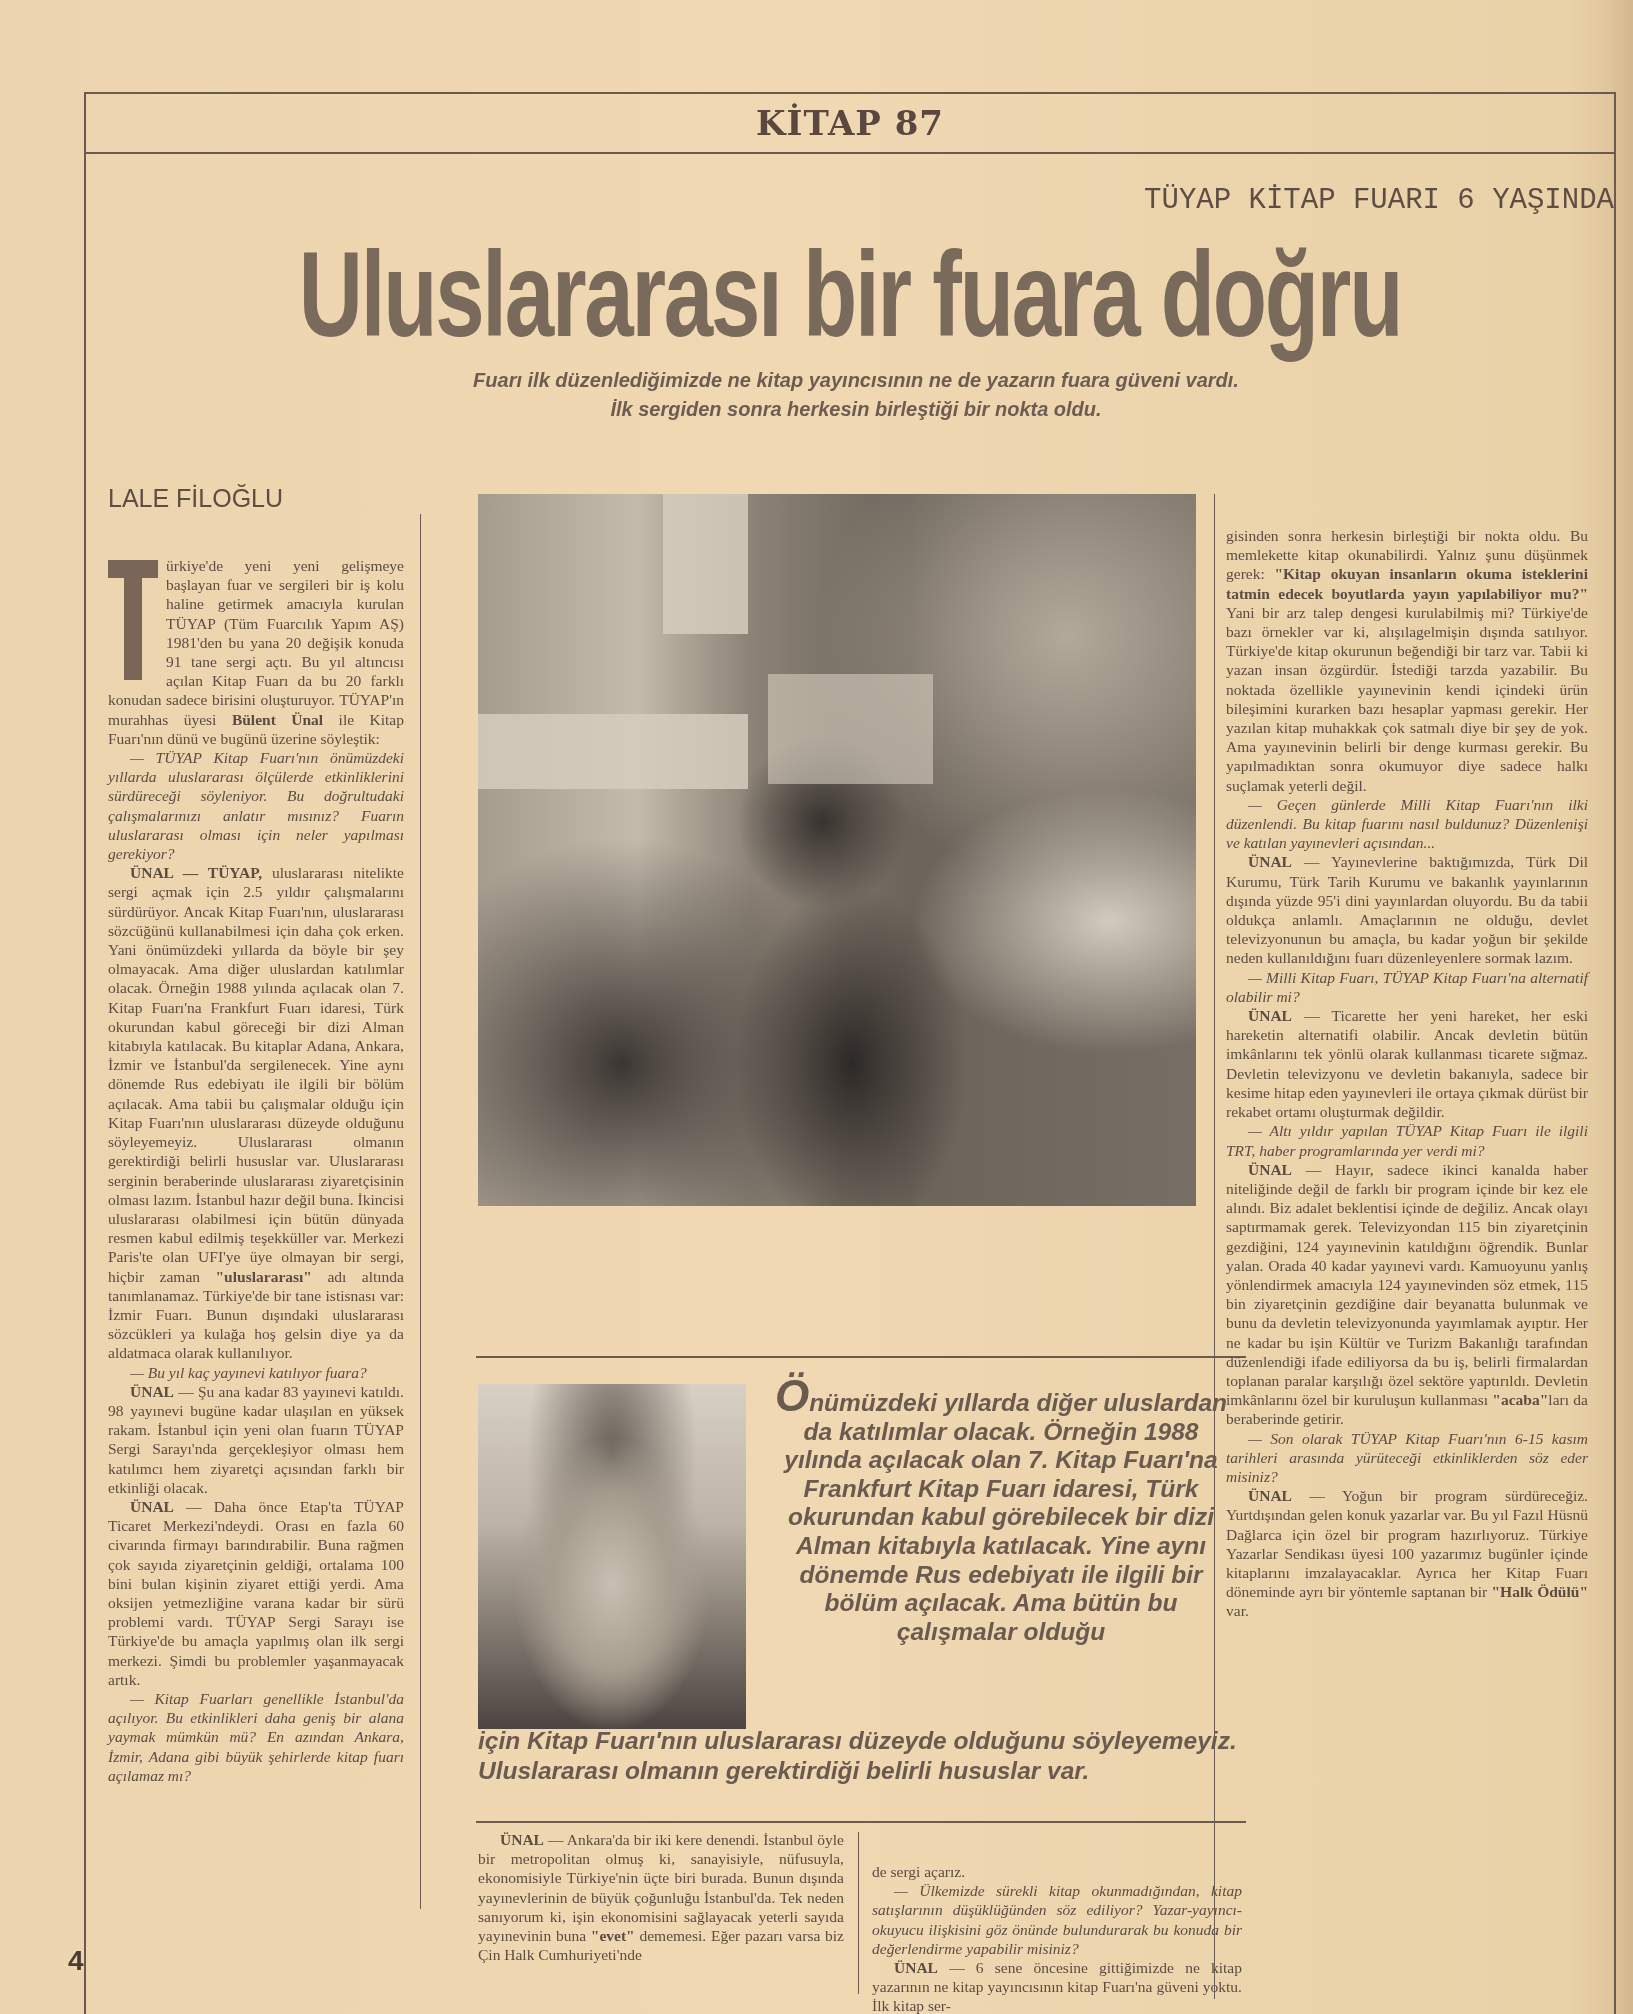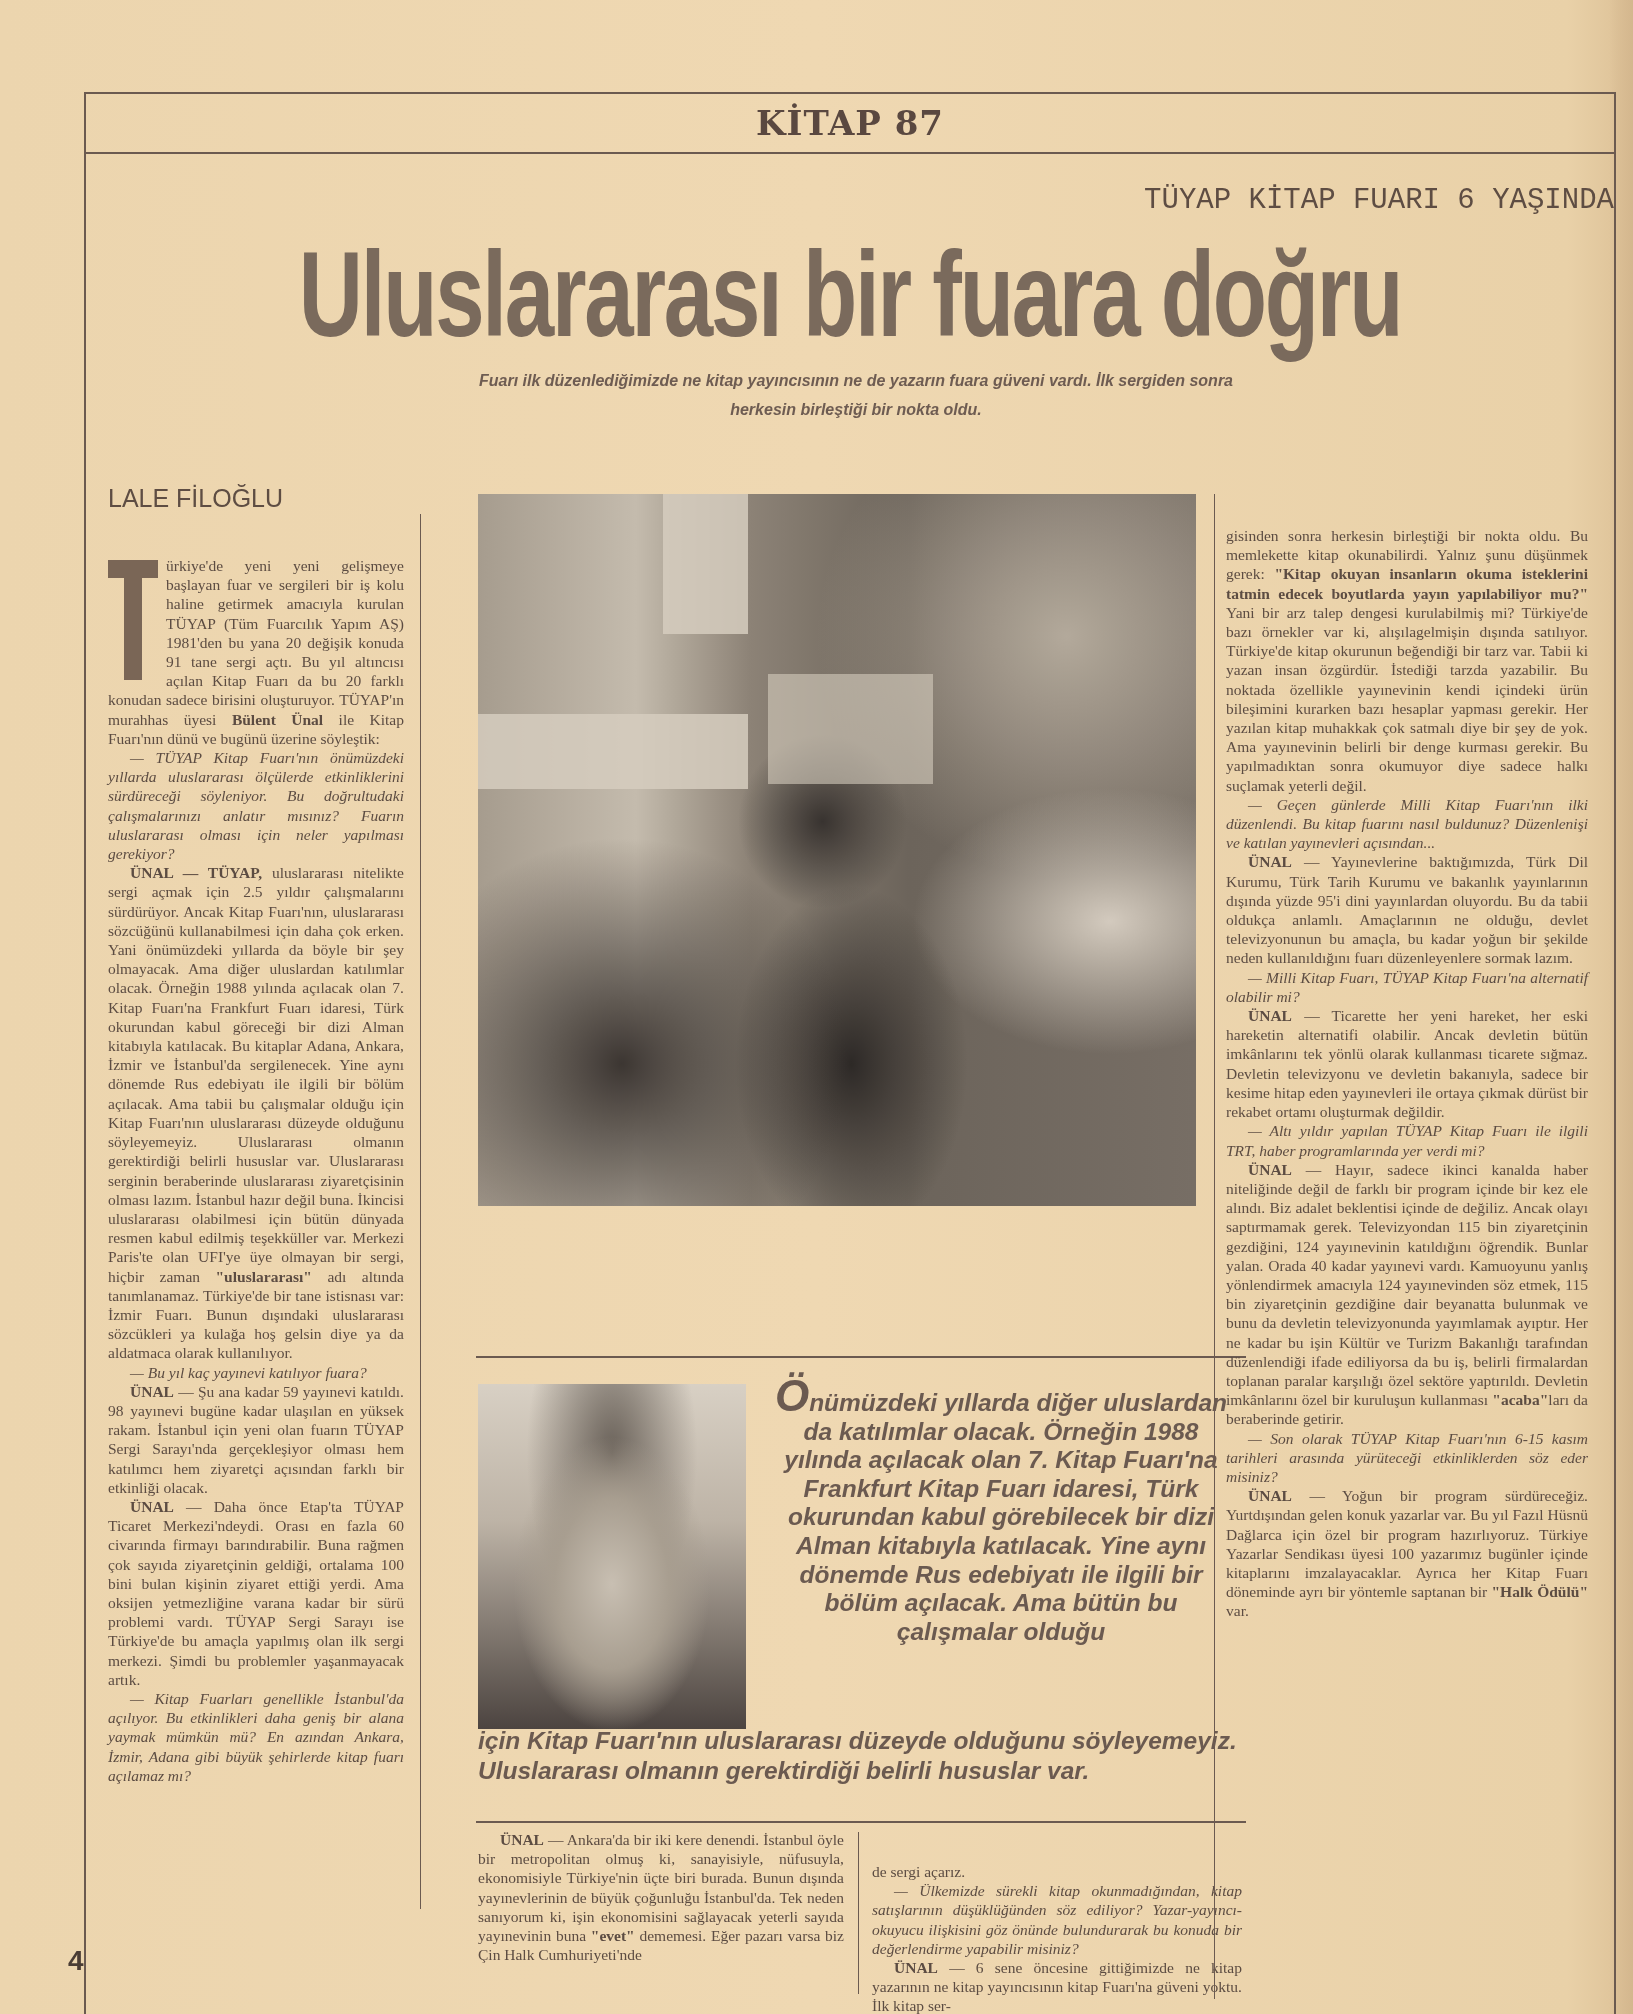--- a/index.html
+++ b/index.html
@@ -29,21 +29,21 @@
   }
   .headline {
     position: absolute; left: 0; width: 100%; top: 130px; text-align: center;
     font-family: "Liberation Sans", sans-serif; font-weight: bold;
     font-size: 120px; line-height: 140px; color: #7a6a5c;
     transform: scaleX(0.74); transform-origin: center; letter-spacing: -3px;
   }
   .deck {
     position: absolute; left: 380px; width: 780px; top: 272px; text-align: center;
     font-family: "Liberation Sans", sans-serif; font-weight: bold; font-style: italic;
-    font-size: 16px; line-height: 29px; color: #6e5c52;
+    font-size: 20px; line-height: 29px; color: #6e5c52;
   }
   .col {
     position: absolute; font-size: 15.5px; line-height: 19.2px; text-align: justify;
     color: #5c4c42;
   }
   .col p { margin: 0; text-indent: 22px; }
   .col p.noind { text-indent: 0; margin-top: 32px; }
   .q { font-style: italic; }
   .b { font-weight: bold; }
   .byline {
@@ -123,21 +123,21 @@
   <div class="col" style="left:22px; top:430px; width:296px;">
     <p class="noind">
       <span class="dropcap">
           <span class="bar"></span>
           <span class="stem"></span>
         </span><span>ürkiye'de yeni yeni gelişmeye başlayan fuar ve sergileri bir iş kolu haline getirmek amacıyla kurulan TÜYAP (Tüm Fuarcılık Yapım AŞ) 1981'den bu yana 20 değişik konuda 91 tane sergi açtı. Bu yıl altıncısı açılan Kitap Fuarı da bu 20 farklı konudan sadece birisini oluşturuyor. TÜYAP'ın murahhas üyesi </span><span class="b">Bülent Ünal</span><span> ile Kitap Fuarı'nın dünü ve bugünü üzerine söyleştik:</span>
     </p>
     <p class="q">— TÜYAP Kitap Fuarı'nın önümüzdeki yıllarda uluslararası ölçülerde etkinliklerini sürdüreceği söyleniyor. Bu doğrultudaki çalışmalarınızı anlatır mısınız? Fuarın uluslararası olması için neler yapılması gerekiyor?</p>
     <p><span class="b">ÜNAL — TÜYAP,</span><span> uluslararası nitelikte sergi açmak için 2.5 yıldır çalışmalarını sürdürüyor. Ancak Kitap Fuarı'nın, uluslararası sözcüğünü kullanabilmesi için daha çok erken. Yani önümüzdeki yıllarda da böyle bir şey olmayacak. Ama diğer uluslardan katılımlar olacak. Örneğin 1988 yılında açılacak olan 7. Kitap Fuarı'na Frankfurt Fuarı idaresi, Türk okurundan kabul göreceği bir dizi Alman kitabıyla katılacak. Bu kitaplar Adana, Ankara, İzmir ve İstanbul'da sergilenecek. Yine aynı dönemde Rus edebiyatı ile ilgili bir bölüm açılacak. Ama tabii bu çalışmalar olduğu için Kitap Fuarı'nın uluslararası düzeyde olduğunu söyleyemeyiz. Uluslararası olmanın gerektirdiği belirli hususlar var. Uluslararası serginin beraberinde uluslararası ziyaretçisinin olması lazım. İstanbul hazır değil buna. İkincisi uluslararası olabilmesi için bütün dünyada resmen kabul edilmiş teşekküller var. Merkezi Paris'te olan UFI'ye üye olmayan bir sergi, hiçbir zaman </span><span class="b">"uluslararası"</span><span> adı altında tanımlanamaz. Türkiye'de bir tane istisnası var: İzmir Fuarı. Bunun dışındaki uluslararası sözcükleri ya kulağa hoş gelsin diye ya da aldatmaca olarak kullanılıyor.</span></p>
     <p class="q">— Bu yıl kaç yayınevi katılıyor fuara?</p>
-    <p><span class="b">ÜNAL</span><span> — Şu ana kadar 59 yayınevi katıldı. 98 yayınevi bugüne kadar ulaşılan en yüksek rakam. İstanbul için yeni olan fuarın TÜYAP Sergi Sarayı'nda gerçekleşiyor olması hem katılımcı hem ziyaretçi açısından farklı bir etkinliği olacak.</span></p>
+    <p><span class="b">ÜNAL</span><span> — Şu ana kadar 83 yayınevi katıldı. 98 yayınevi bugüne kadar ulaşılan en yüksek rakam. İstanbul için yeni olan fuarın TÜYAP Sergi Sarayı'nda gerçekleşiyor olması hem katılımcı hem ziyaretçi açısından farklı bir etkinliği olacak.</span></p>
     <p><span class="b">ÜNAL</span><span> — Daha önce Etap'ta TÜYAP Ticaret Merkezi'ndeydi. Orası en fazla 60 civarında firmayı barındırabilir. Buna rağmen çok sayıda ziyaretçinin geldiği, ortalama 100 bini bulan kişinin ziyaret ettiği yerdi. Ama oksijen yetmezliğine varana kadar bir sürü problemi vardı. TÜYAP Sergi Sarayı ise Türkiye'de bu amaçla yapılmış olan ilk sergi merkezi. Şimdi bu problemler yaşanmayacak artık.</span></p>
     <p class="q">— Kitap Fuarları genellikle İstanbul'da açılıyor. Bu etkinlikleri daha geniş bir alana yaymak mümkün mü? En azından Ankara, İzmir, Adana gibi büyük şehirlerde kitap fuarı açılamaz mı?</p>
   </div>
 
   <div class="vrule" style="left:334px; top:420px; height:1395px;"></div>
 
   <div class="photo-crowd">
     <div class="sign" style="left:185px; top:0; width:85px; height:140px;"></div>
     <div class="sign" style="left:0; top:220px; width:270px; height:75px;"></div>
     <div class="sign" style="left:290px; top:180px; width:165px; height:110px; opacity:0.6;"></div>

